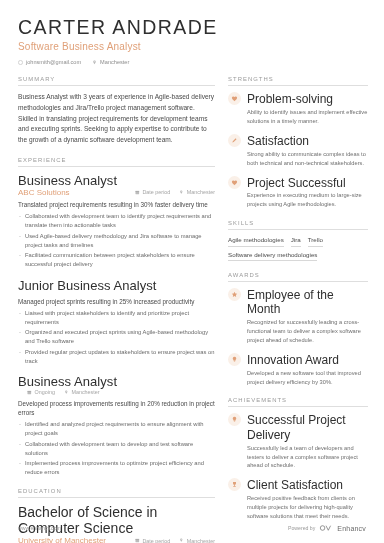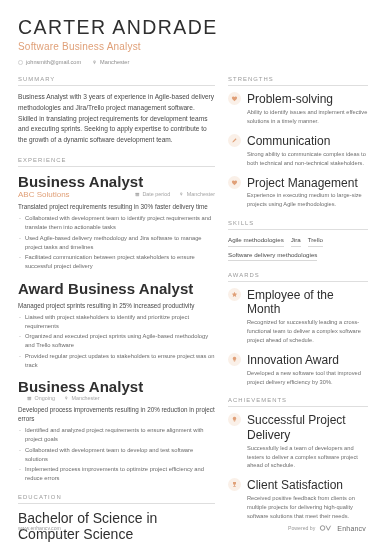--- a/index.html
+++ b/index.html
@@ -35,21 +35,21 @@
     font-size: 5.9px; letter-spacing: 1.05px; color: #9a9a9a;
     text-transform: uppercase; padding-bottom: 3px;
     border-bottom: .7px solid #dedede; margin-bottom: 6px;
   }
   .sec { margin-bottom: 11px; }
 
   .body-text { font-size: 6.6px; line-height: 1.62; color: #4a4a4a; }
 
   
   .job { margin-bottom: 9px; }
-  .job-title { font-size: 15px; font-weight: 700; color: #2f2f2f; letter-spacing: .05px; }
+  .job-title { font-size: 13px; font-weight: 400; color: #2f2f2f; letter-spacing: .05px; }
   .job-meta-row {
     display: flex; align-items: center; margin-top: 0;
   }
   .company { font-size: 8px; color: #e0a078; flex: 1 1 auto; }
   .meta-item { display: flex; align-items: center; gap: 2.5px; font-size: 5.4px; color: #a5a5a5; margin-left: 9px; }
   .meta-item .c-ico, .meta-item .c-ico svg { width: 4.6px; height: 4.6px; }
   .job-lead { font-size: 6.3px; color: #4a4a4a; margin-top: 3.5px; line-height: 1.5; }
   ul.bullets { list-style: none; margin-top: 2.5px; }
   ul.bullets li {
     font-size: 5.8px; line-height: 1.55; color: #6a6a6a;
@@ -156,21 +156,21 @@
           </div>
           <div class="job-lead">Translated project requirements resulting in 30% faster delivery time</div>
           <ul class="bullets">
             <li>Collaborated with development team to identify project requirements and translate them into actionable tasks</li>
             <li>Used Agile-based delivery methodology and Jira software to manage project tasks and timelines</li>
             <li>Facilitated communication between project stakeholders to ensure successful project delivery</li>
           </ul>
         </div>
 
         <div class="job">
-          <div class="job-title">Award Business Analyst</div>
+          <div class="job-title">Junior Business Analyst</div>
           <div class="job-lead">Managed project sprints resulting in 25% increased productivity</div>
           <ul class="bullets">
             <li>Liaised with project stakeholders to identify and prioritize project requirements</li>
             <li>Organized and executed project sprints using Agile-based methodology and Trello software</li>
             <li>Provided regular project updates to stakeholders to ensure project was on track</li>
           </ul>
         </div>
 
         <div class="job">
           <div class="job-title">Business Analyst</div>
@@ -252,33 +252,33 @@
           </div>
         </div>
 
         <div class="ritem">
           <div class="ricon">
             <svg viewBox="0 0 16 16">
                 <path d="M3 12.6l1.1-3 6.6-6.6 1.9 1.9-6.6 6.6-3 1.1z" fill="#e0a078"></path>
               </svg>
           </div>
           <div class="rtext">
-            <div class="rtitle">Communication</div>
+            <div class="rtitle">Satisfaction</div>
             <div class="rdesc">Strong ability to communicate complex ideas to both technical and non-technical stakeholders.</div>
           </div>
         </div>
 
         <div class="ritem">
           <div class="ricon">
             <svg viewBox="0 0 16 16">
                 <path d="M8 14s-6-3.8-6-7.6A3.4 3.4 0 018 4.6a3.4 3.4 0 016 1.8C14 10.2 8 14 8 14z" fill="#e0a078"></path>
               </svg>
           </div>
           <div class="rtext">
-            <div class="rtitle">Project Management</div>
+            <div class="rtitle">Project Successful</div>
             <div class="rdesc">Experience in executing medium to large-size projects using Agile methodologies.</div>
           </div>
         </div>
       </div>
 
       <div class="sec">
         <div class="sec-title">SKILLS</div>
         <div class="skills">
           <span class="skill">Agile methodologies</span>
           <span class="skill">Jira</span>

